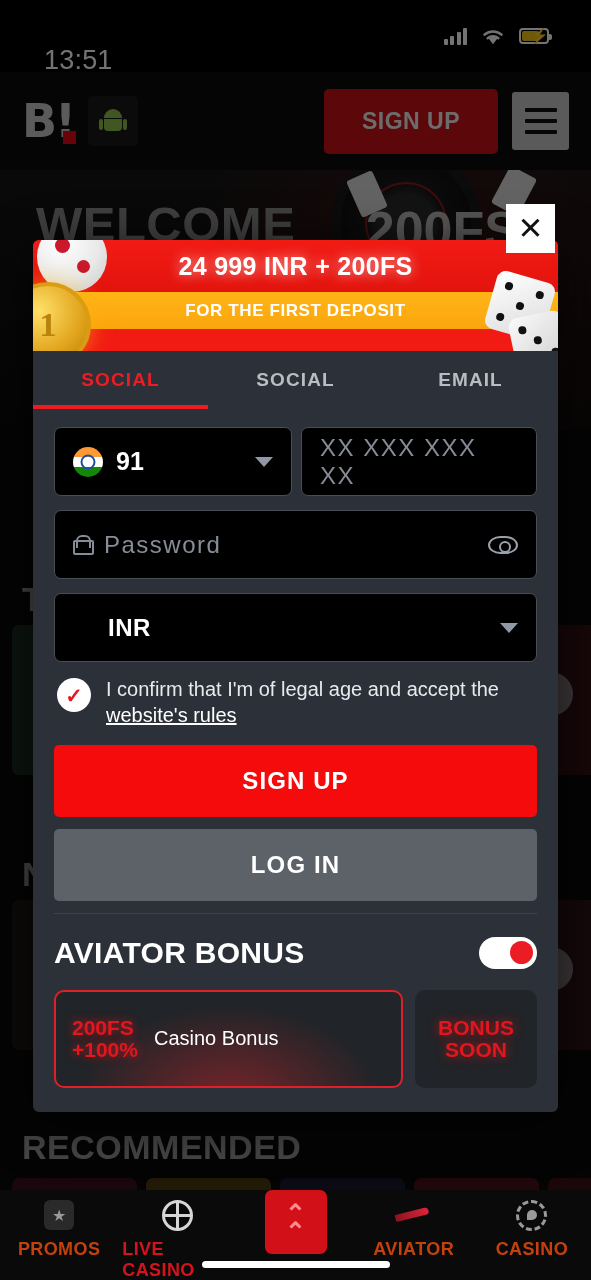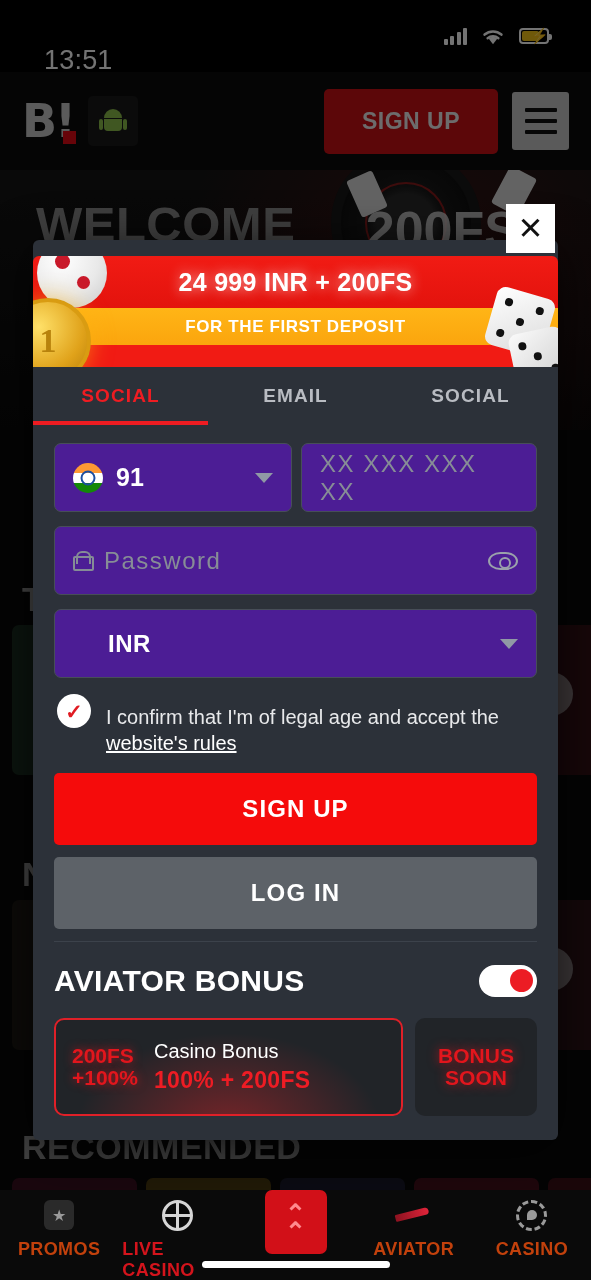--- a/index.html
+++ b/index.html
@@ -107,21 +107,21 @@
   }
   .close-btn {
     position:absolute; right:3px; top:-36px; width:49px; height:49px;
     background:#fff; display:flex; align-items:center; justify-content:center;
     cursor:pointer; z-index:90; font-size:31px; color:#111; font-weight:300;
     line-height:1; font-family:"DejaVu Sans", sans-serif;
   }
 
   
   .promo {
-    position:relative; width:525px; margin:16px 0 0 0;
+    position:relative; width:525px; margin:0 0 0 0;
     border-radius:6px 6px 0 0; overflow:hidden;
   }
   .promo-red {
     background:linear-gradient(180deg,#f11b14,#e3130d);
     height:52px; display:flex; align-items:center; justify-content:center;
   }
   .promo-red span {
     color:#fff; font-size:25px; font-weight:900; letter-spacing:.3px;
     text-shadow:0 0 13px rgba(255,255,255,.65);
   }
@@ -163,21 +163,21 @@
   }
   .tab.active { color:#ee1c22; }
   .tab.active::after {
     content:""; position:absolute; bottom:0; left:0; right:0; height:4px; background:#ee1c22;
   }
 
   
   .form { padding:18px 21px 0 21px; }
   .row { display:flex; gap:9px; margin-bottom:14px; }
   .field {
-    background:#4c1d95; border:1px solid #474e58; border-radius:7px;
+    background:#000000; border:1px solid #474e58; border-radius:7px;
     height:69px; display:flex; align-items:center; padding:16px 18px;
   }
   .field.cc { width:238px; }
   .field.phone { flex:1; }
   .field.full { width:100%; }
   .flag {
     width:30px;height:30px;border-radius:50%;flex:none;overflow:hidden;position:relative;
     background:linear-gradient(180deg,#ff9933 0 33%,#fff 33% 66%,#138808 66% 100%);
   }
   .flag::after{content:"";position:absolute;left:50%;top:50%;transform:translate(-50%,-50%);
@@ -197,21 +197,21 @@
   .eye::after{content:"";position:absolute;left:11px;top:5px;width:8px;height:8px;
     border:2.5px solid #9aa1ab;border-radius:50%;}
   .cur-val { color:#fff; font-size:24px; font-weight:800; letter-spacing:.5px;margin-left:35px; }
 
   .terms { display:flex; align-items:flex-start; gap:15px; margin:5px 0 16px 0; padding-left:3px; }
   .chk {
     width:34px;height:34px;border-radius:50%;background:#fff;flex:none;
     display:flex;align-items:center;justify-content:center;margin-top:2px;cursor:pointer;
   }
   .chk span { color:#e01b22; font-size:21px; font-weight:900; line-height:1; }
-  .terms-text { color:#e8e9eb; font-size:20px; line-height:1.32;margin-top:12px; }
+  .terms-text { color:#e8e9eb; font-size:20px; line-height:1.32; }
   .terms-link { color:#fff; text-decoration:underline; cursor:pointer; }
 
   .btn {
     width:100%; height:72px; border:none; border-radius:5px; cursor:pointer;
     font-size:24px; font-weight:800; letter-spacing:1.1px; color:#fff;
     display:flex; align-items:center; justify-content:center; margin-bottom:12px;
   }
   .btn-signup { background:#f50b0b; }
   .btn-login  { background:#5d6268; }
 
@@ -395,22 +395,22 @@
         <span>24 999 INR + 200FS</span>
       </div>
       <div class="promo-orange">
         <span>FOR THE FIRST DEPOSIT</span>
       </div>
       <div class="promo-foot"></div>
     </div>
 
     <div class="tabs">
       <div class="tab active">SOCIAL</div>
+      <div class="tab">SOCIAL</div>
       <div class="tab">EMAIL</div>
-      <div class="tab">SOCIAL</div>
     </div>
 
     <div class="form">
       <div class="row">
         <div class="field cc">
           <div class="flag"></div>
           <div class="cc-code">91</div>
           <div class="caret"></div>
         </div>
         <div class="field phone">
@@ -456,21 +456,20 @@
           </div>
       </div>
       <div class="bonus-row">
         <div class="bcard primary">
           <div class="bcard-badge">
             <span>200FS</span><br>
             <span>+100%</span>
           </div>
           <div class="bcard-info">
             <div class="bcard-name">Casino Bonus</div>
-            <div class="bcard-val">100% + 200FS</div>
           </div>
         </div>
         <div class="bcard soon">
           <div class="soon-text">
             <span>BONUS</span><br>
             <span>SOON</span>
           </div>
         </div>
       </div>
     </div>

